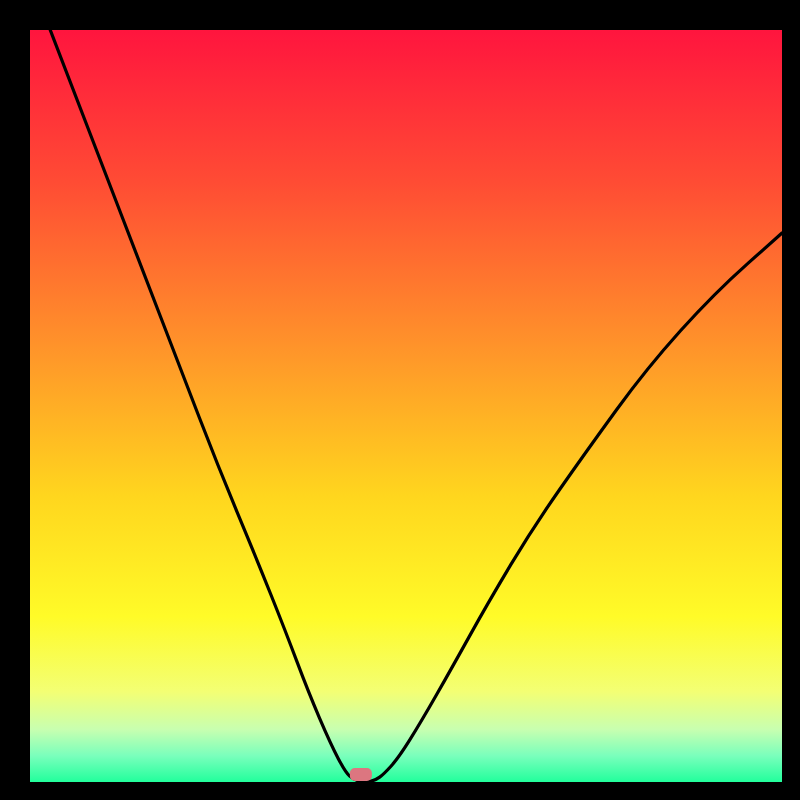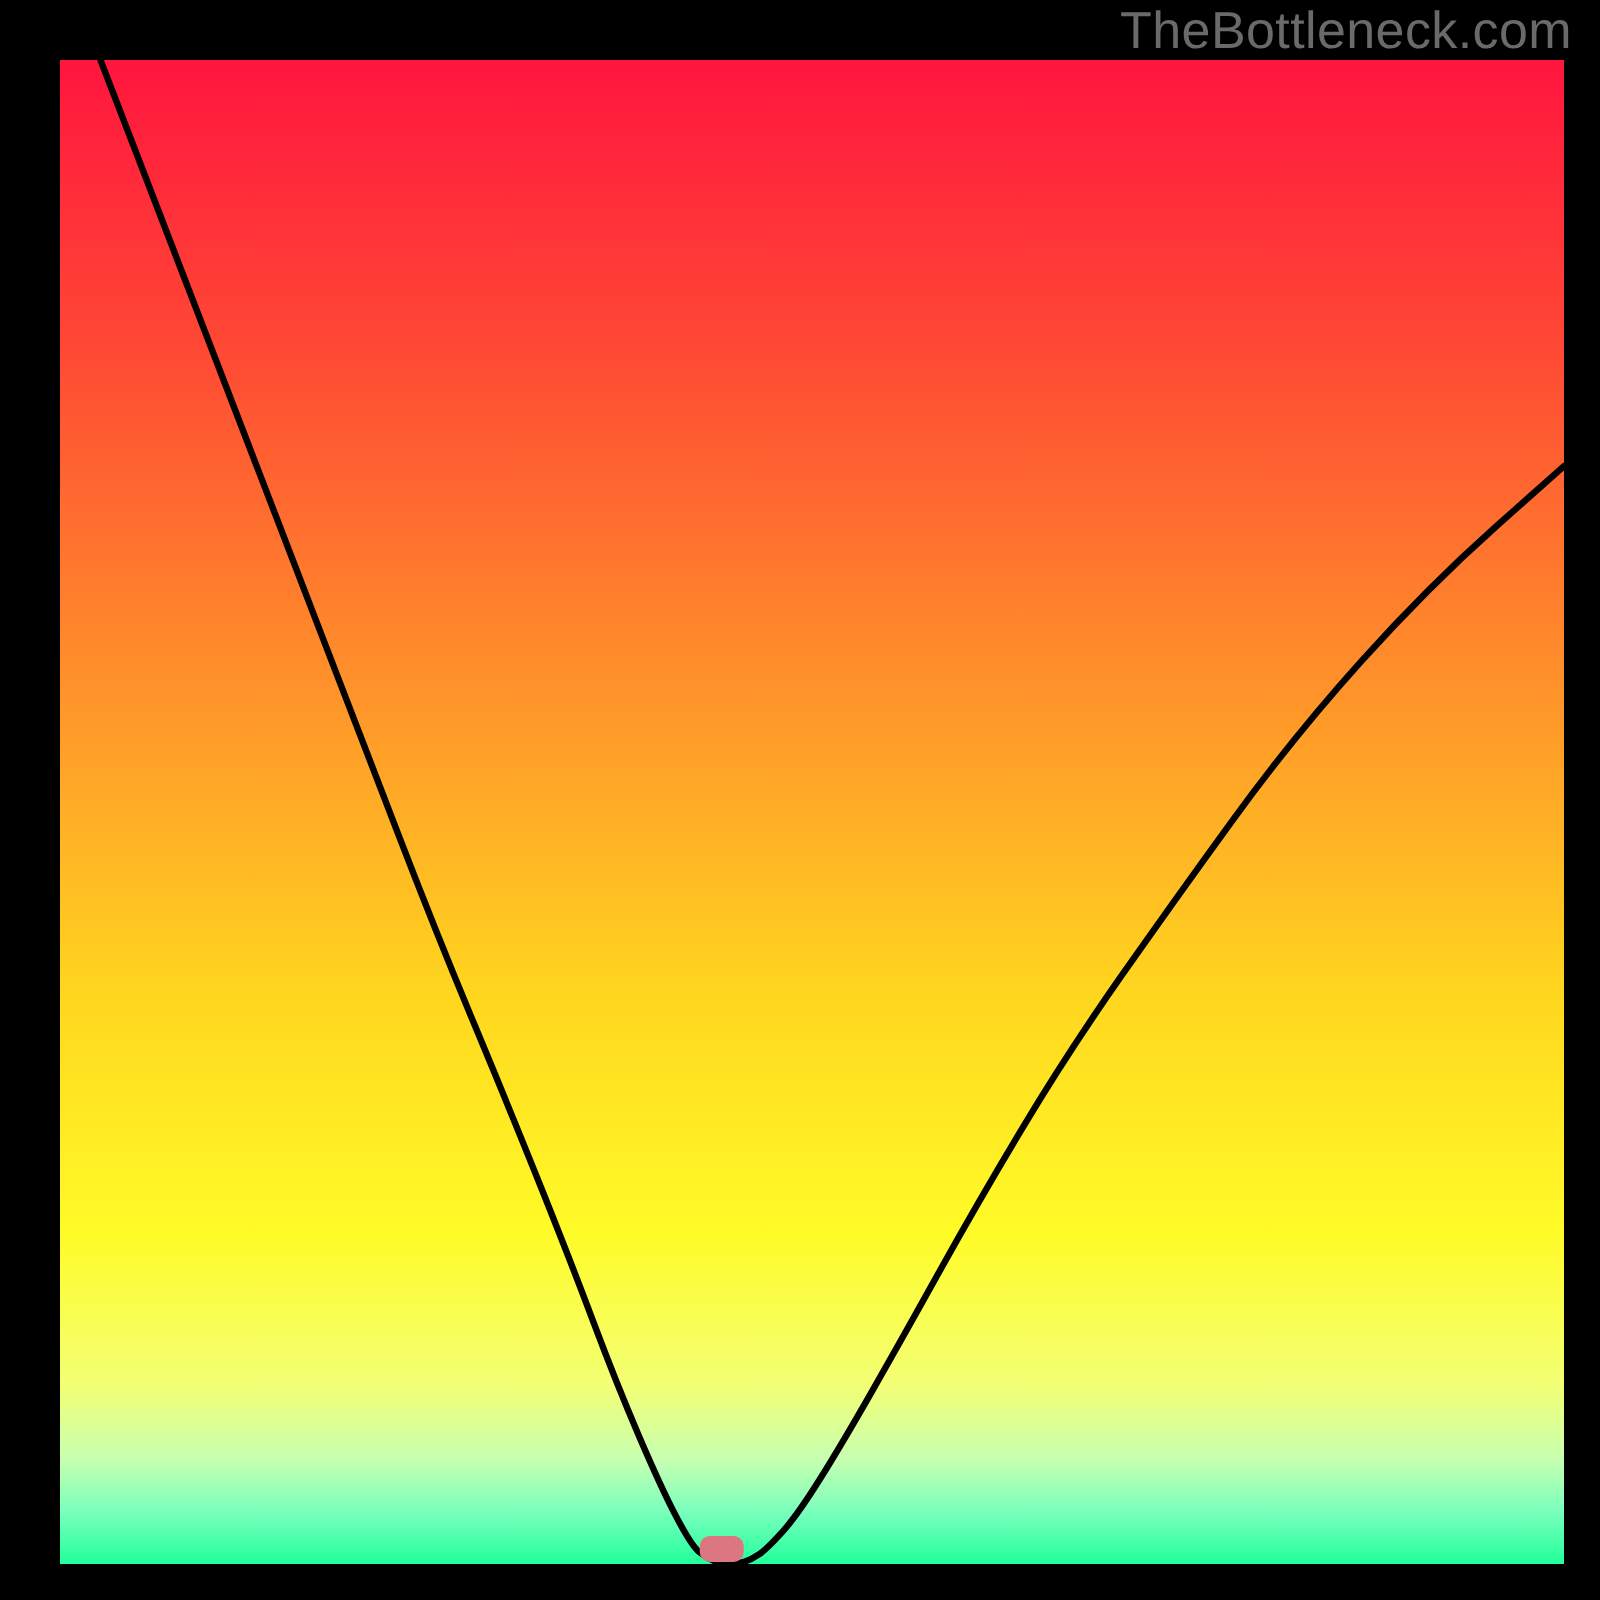--- a/index.html
+++ b/index.html
@@ -33,21 +33,20 @@
     left: 0;
     width: 800px;
     height: 800px;
     z-index: 1;
   }
 </style>
 </head>
 <body>
 
 <div class="frame">
-  <div class="watermark">TheBottleneck.com</div>
   <svg id="chart-svg" viewBox="0 0 800 800" preserveAspectRatio="none">
     <defs>
       <linearGradient id="bg-grad" x1="0" y1="0" x2="0" y2="1">
           <stop offset="0.00%" stop-color="#ff153e"></stop>
           <stop offset="20.00%" stop-color="#ff4b34"></stop>
           <stop offset="42.00%" stop-color="#ff932a"></stop>
           <stop offset="62.00%" stop-color="#ffd61e"></stop>
           <stop offset="78.00%" stop-color="#fffb28"></stop>
           <stop offset="88.00%" stop-color="#f3ff74"></stop>
           <stop offset="93.00%" stop-color="#c8ffb0"></stop>

